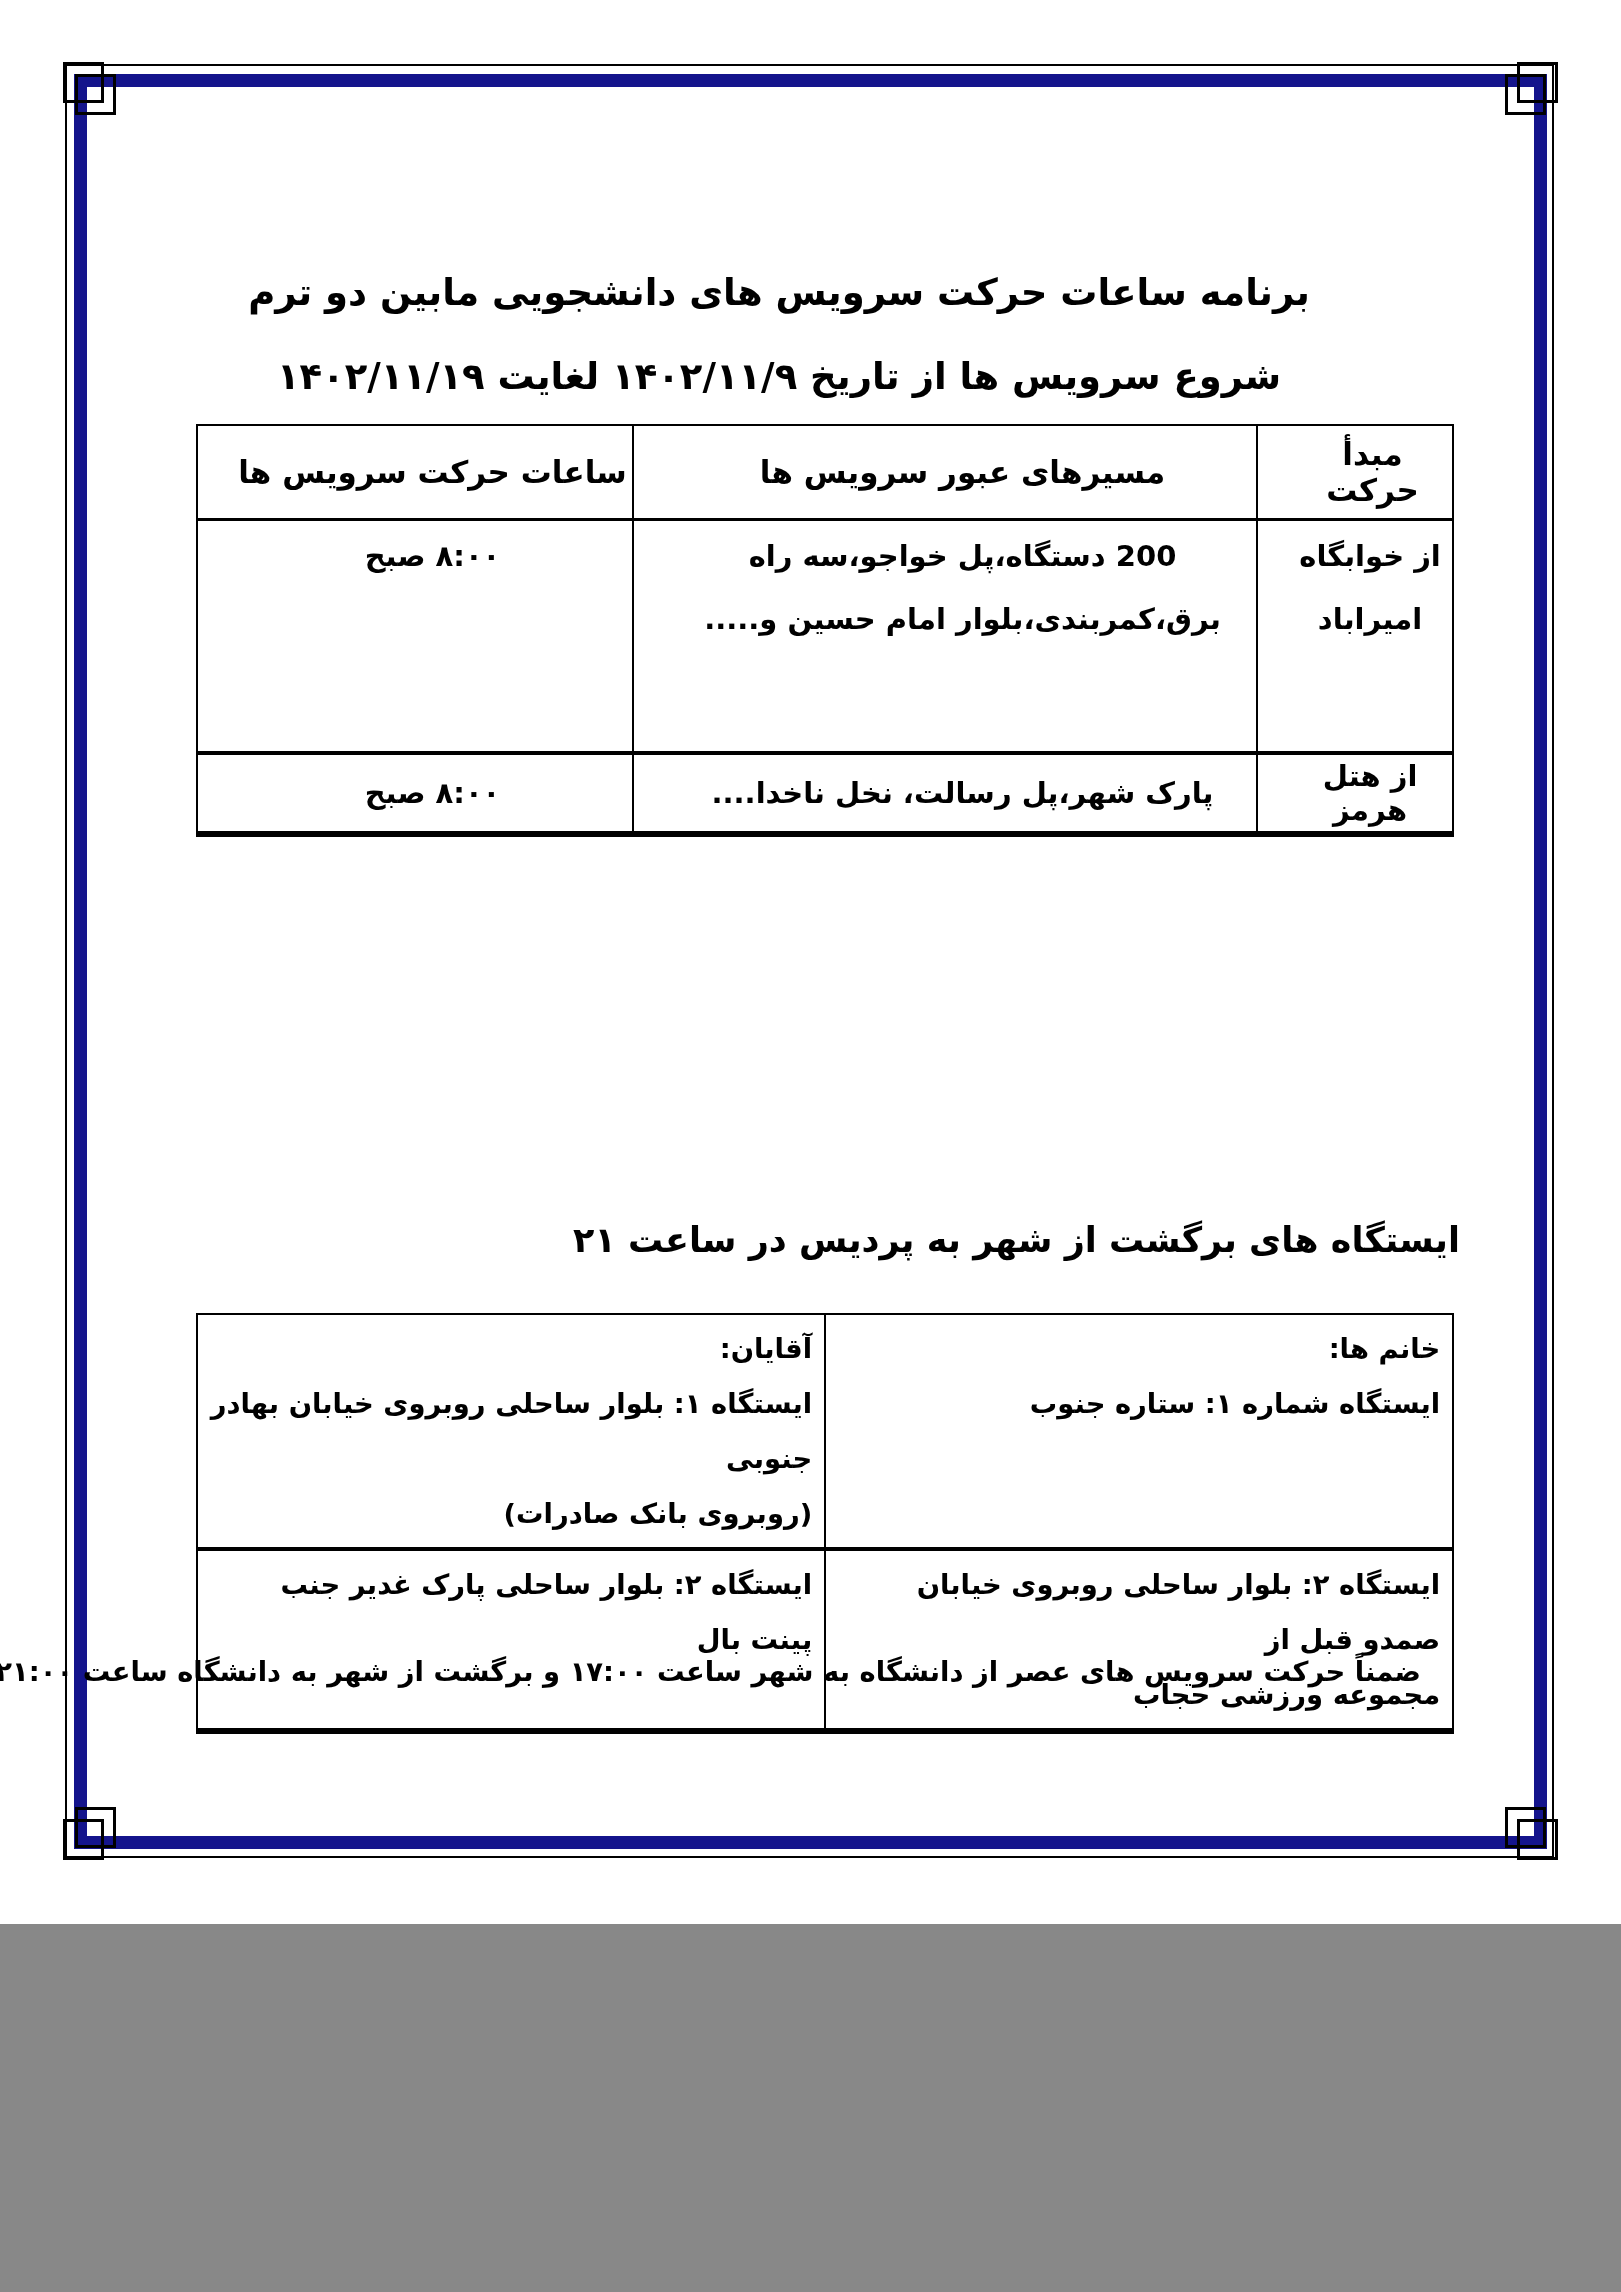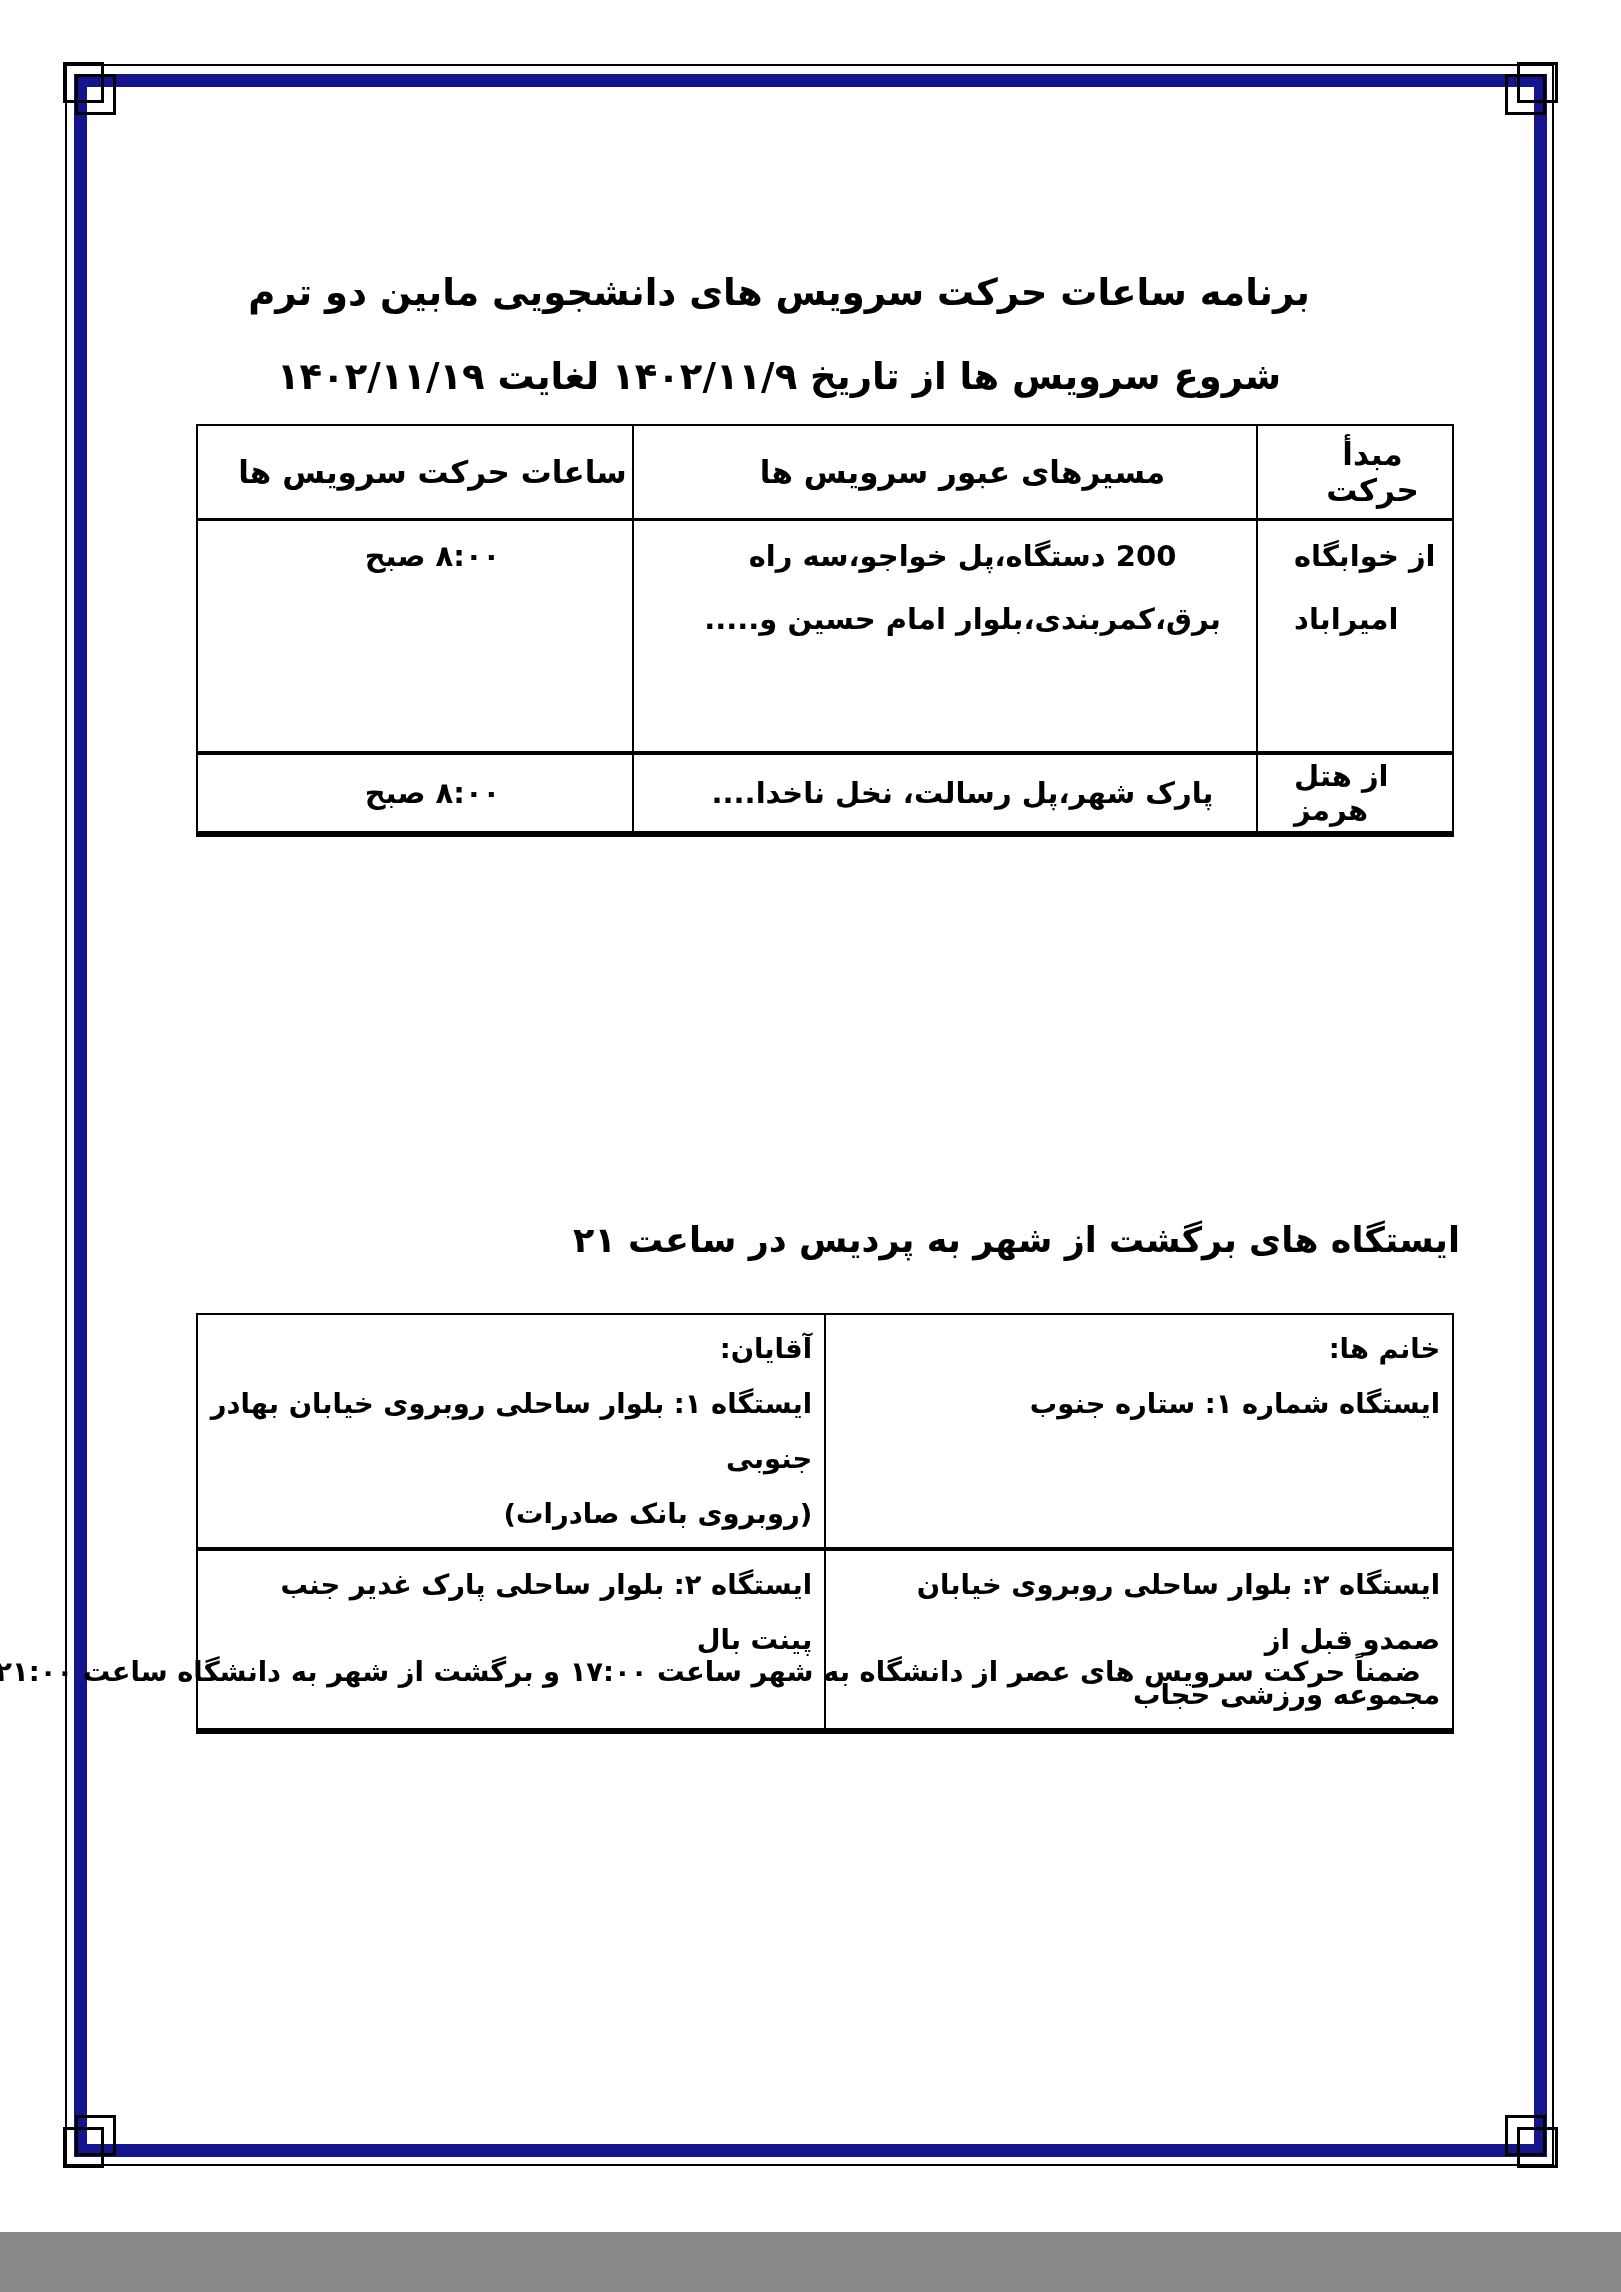--- a/index.html
+++ b/index.html
@@ -1,18 +1,18 @@
 <!DOCTYPE html>
 <html lang="fa" dir="rtl"><head>
 <meta charset="utf-8">
 <style>
   html,body { margin:0; padding:0; background:#888; }
   .page {
     position:relative;
-    width:1621px; height:2232px;
+    width:1621px; height:1924px;
     margin:0 auto;
     background:#ffffff;
     font-family:"DejaVu Sans", sans-serif;
     font-weight:bold;
     color:#000;
     direction:rtl;
     overflow:hidden;
   }
 
   
@@ -57,21 +57,21 @@
   table.sched thead th {
     height:90px; text-align:center; vertical-align:middle;
     font-size:31px; border-bottom-width:3.9px;
   }
   table.sched tr.r1 td {
     height:225px; vertical-align:top; padding-top:3.9px;
     line-height:63px; border-bottom-width:4.9px; white-space:pre-line;
   }
   table.sched tr.r2 td { height:74px; vertical-align:middle; }
   table.sched { border-bottom:6.9px solid #000; }
-  td.cell-origin { text-align:left; padding-right:5.9px; }
+  td.cell-origin { text-align:center; padding-right:5.9px; }
   td.cell-route  { text-align:center; }
   td.cell-time   { text-align:center; }
 
   
   .banner {
     position:absolute; left:379px; top:917px; width:829px; height:67px;
     background:#ffff00; color:#ff0000;
     display:flex; align-items:center; justify-content:center;
     font-size:35px; white-space:nowrap;
   }

